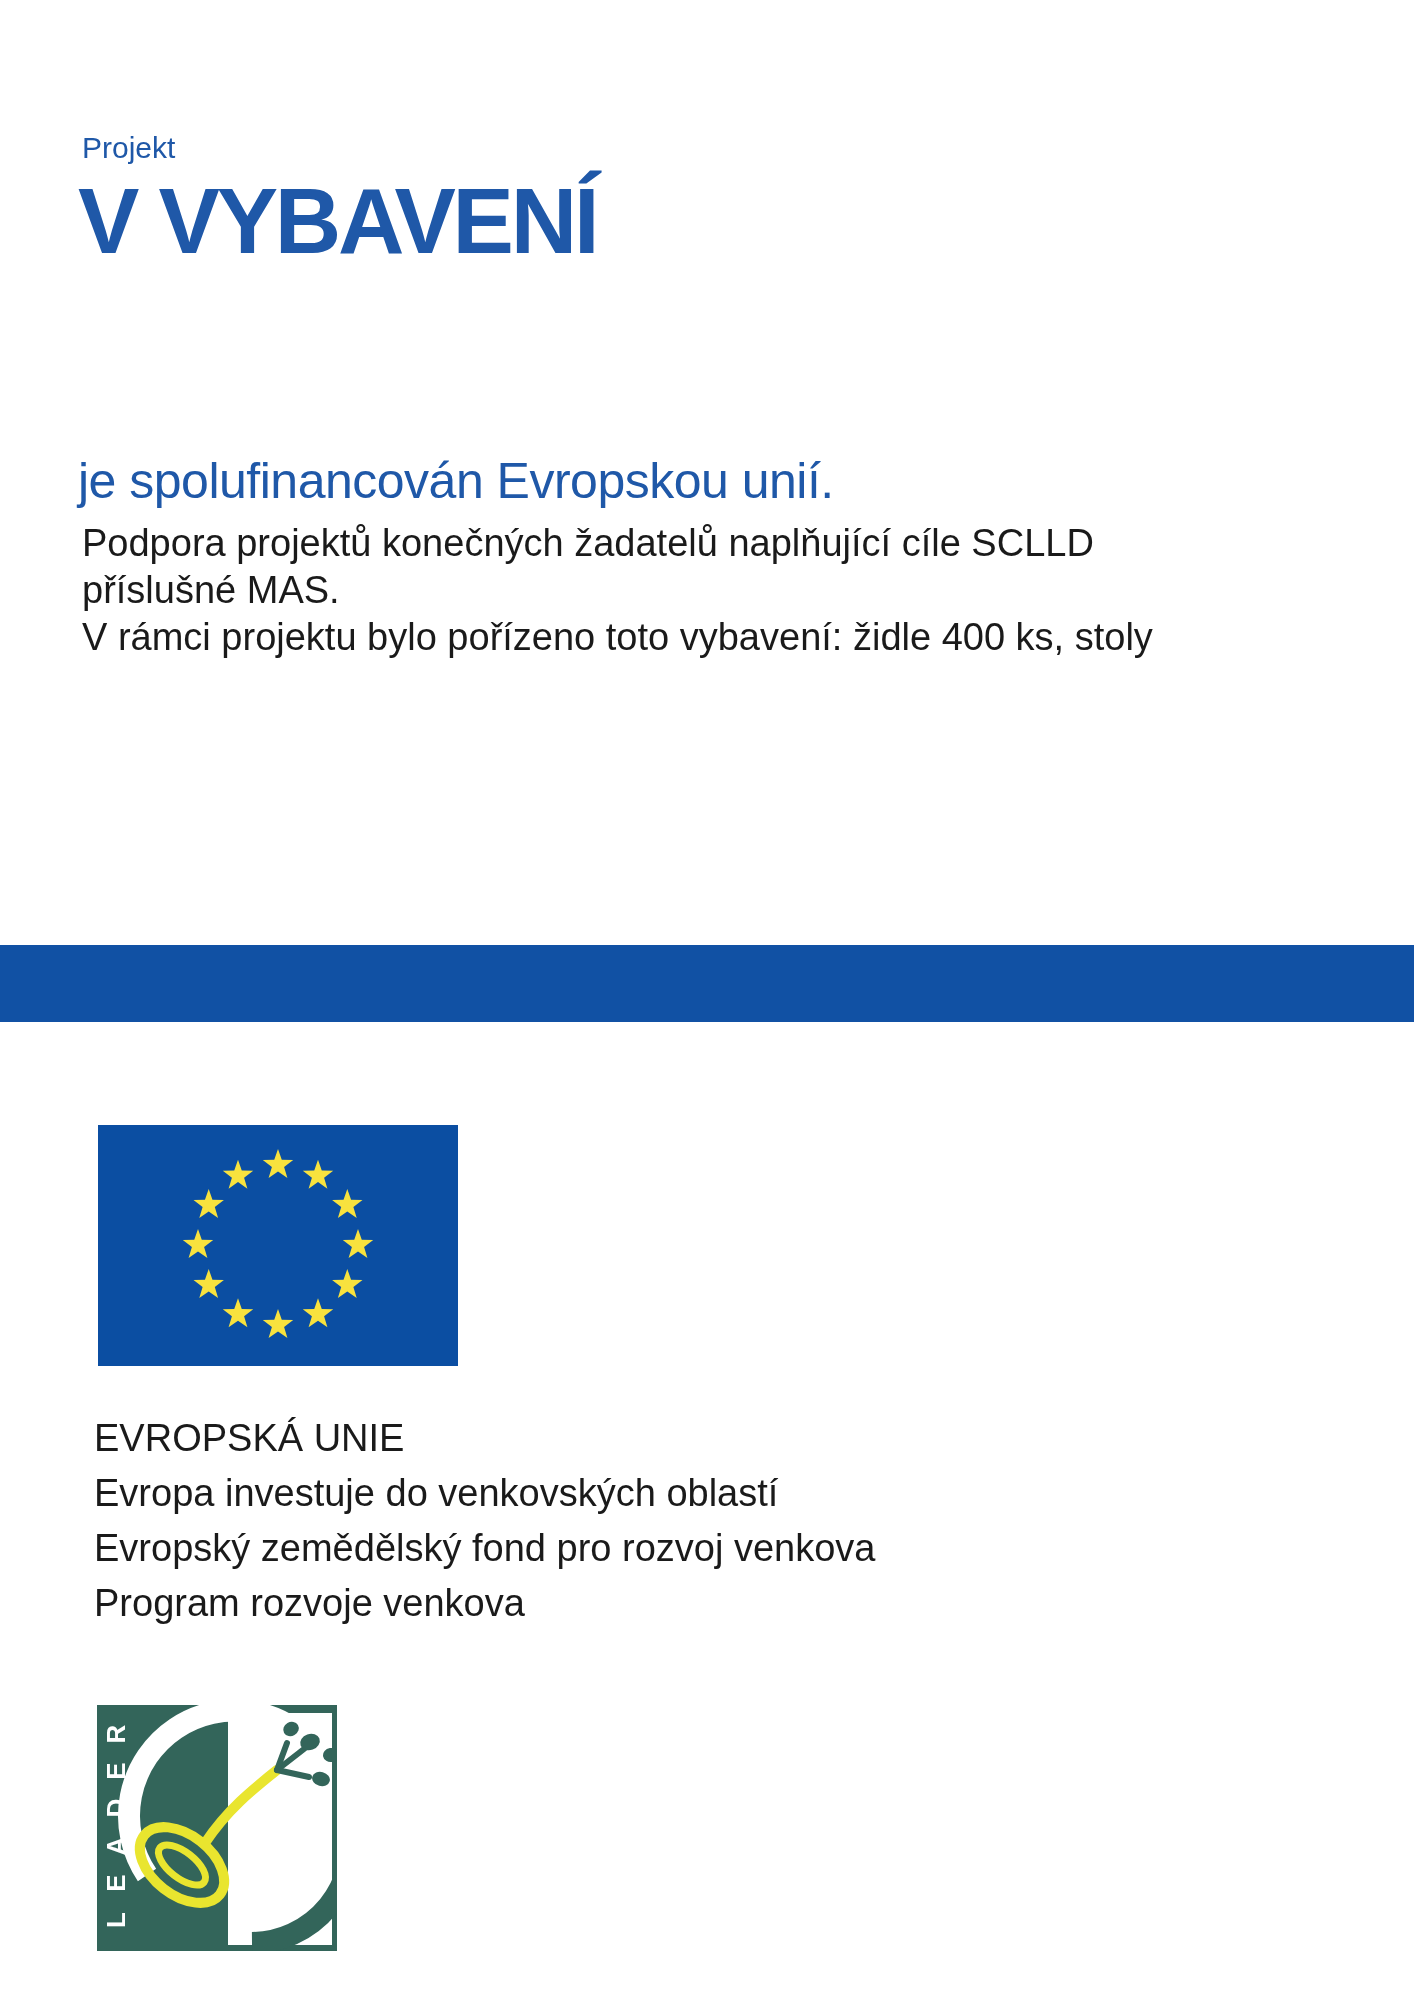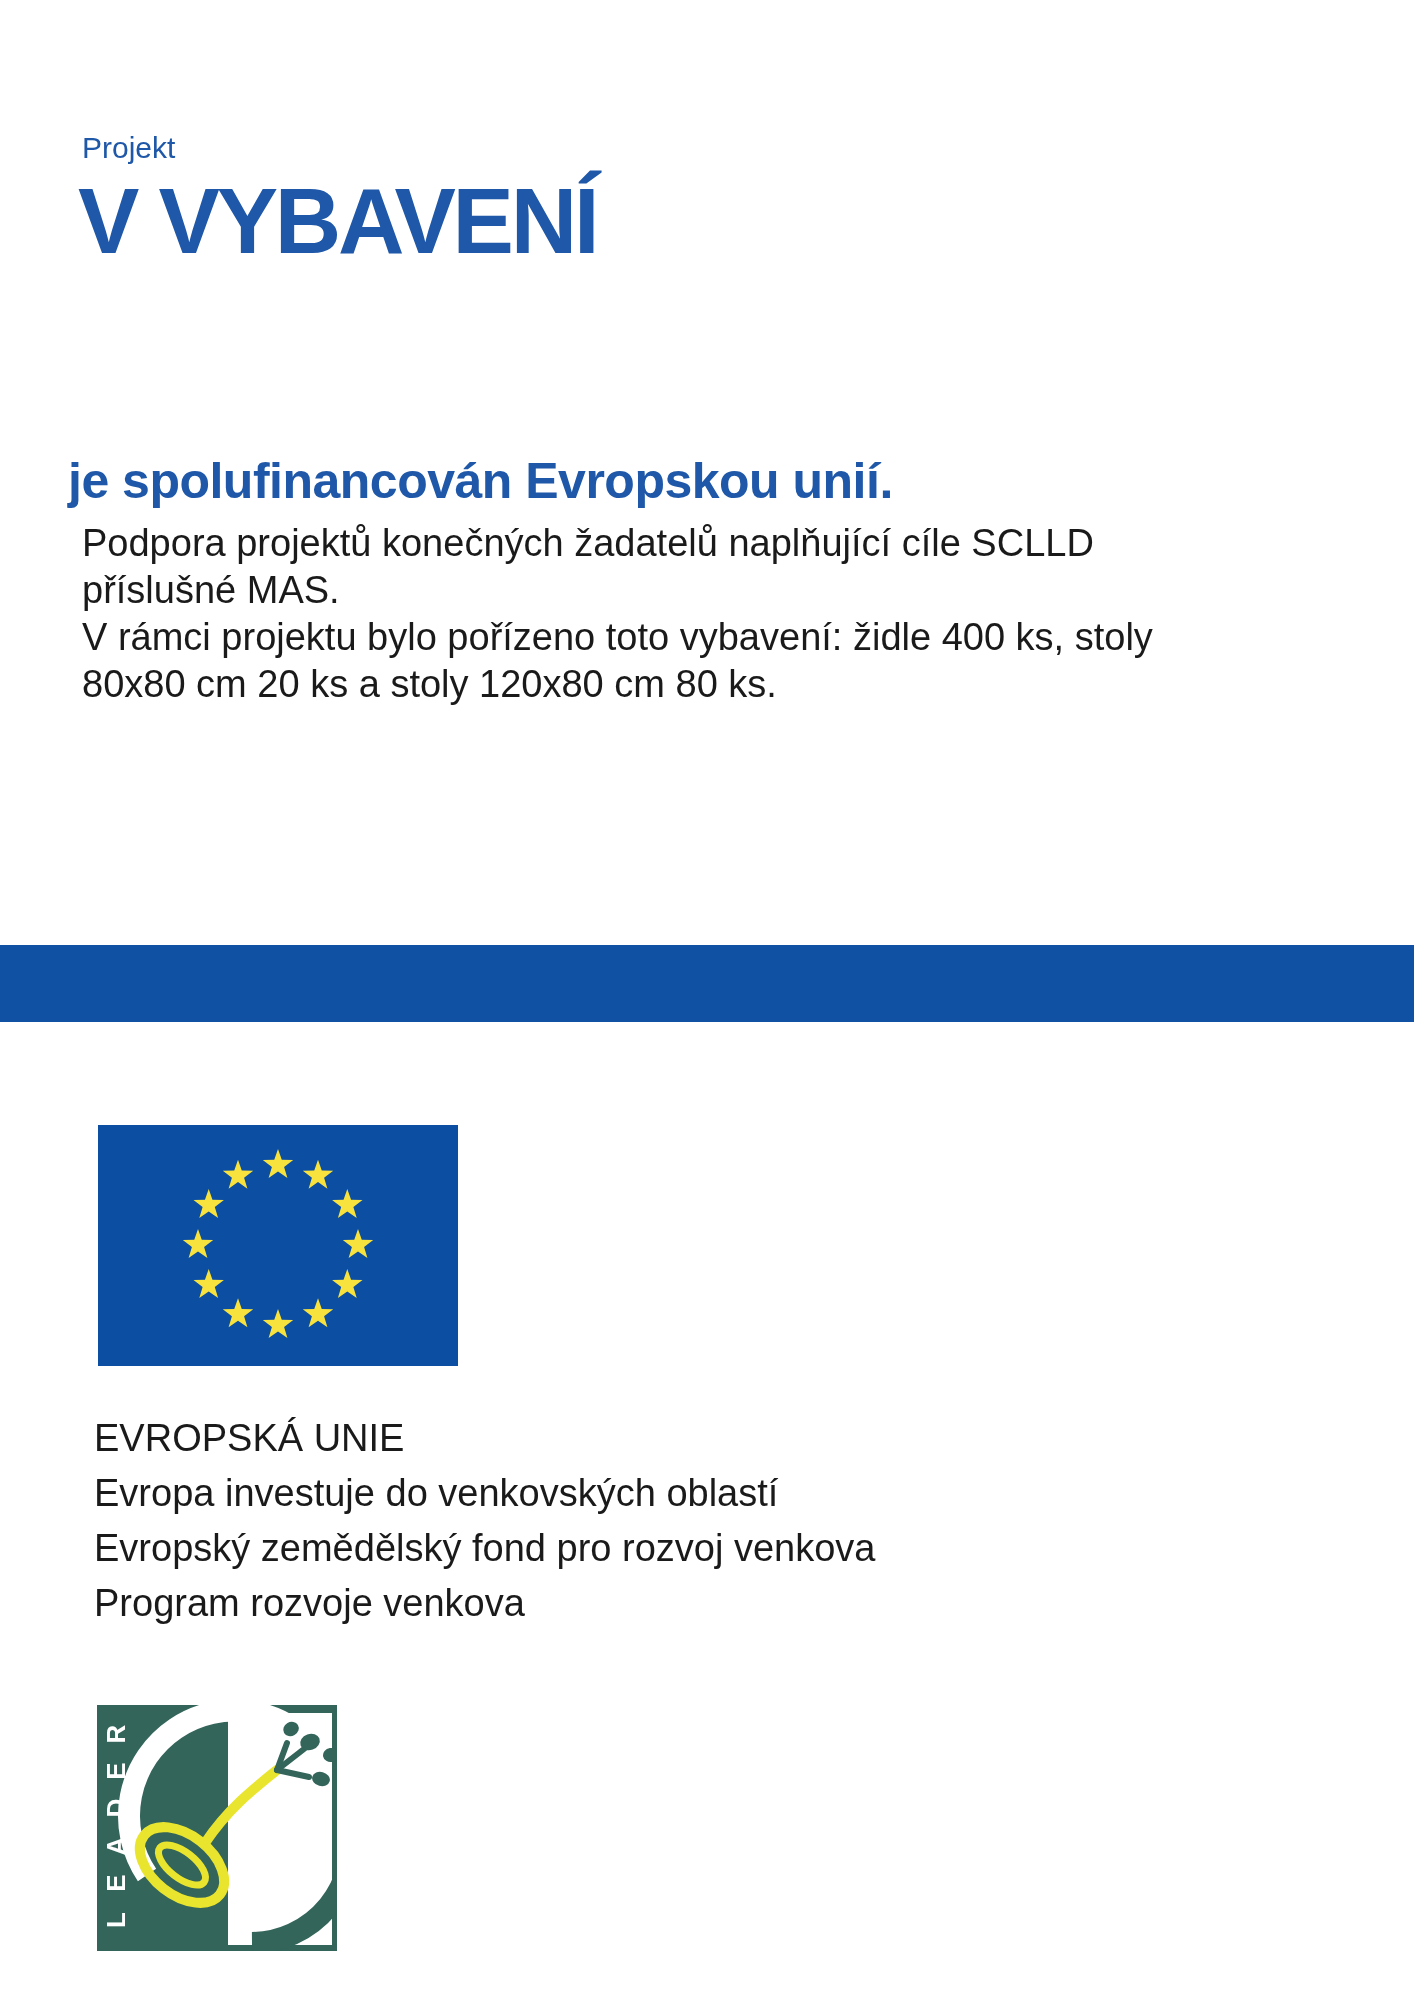--- a/index.html
+++ b/index.html
@@ -22,23 +22,23 @@
     position: absolute;
     left: 78px; top: 136px;
     font-size: 92px; line-height: 114px;
     font-weight: bold;
     letter-spacing: -0.035em;
     color: var(--heading-blue, #1F58A8);
     white-space: nowrap;
   }
   .subtitle {
     position: absolute;
-    left: 68px; top: 424px;
+    left: 78px; top: 424px;
     font-size: 50px; line-height: 58px;
-    font-weight: bold;
+    font-weight: normal;
     letter-spacing: -0.01em;
     color: var(--heading-blue, #1F58A8);
     white-space: nowrap;
   }
   .description {
     position: absolute;
     left: 82px; top: 492px;
     font-size: 38px; line-height: 47px;
     color: var(--text-black, #1A1A1A);
     white-space: nowrap;
@@ -101,21 +101,20 @@
   <div class="title">
     <div>V VYBAVENÍ</div>
   </div>
 
   <div class="subtitle">je spolufinancován Evropskou unií.</div>
 
   <div class="description">
     <div>Podpora projektů konečných žadatelů naplňující cíle SCLLD</div>
     <div>příslušné MAS.</div>
     <div>V rámci projektu bylo pořízeno toto vybavení: židle 400 ks, stoly</div>
-    <div>80x80 cm 20 ks a stoly 120x80 cm 80 ks.</div>
   </div>
 
   <div class="band-mid"></div>
 
   <svg class="eu-flag" viewBox="0 0 360 241" xmlns="http://www.w3.org/2000/svg">
     <defs>
       <polygon id="star" points="0,-16 3.76,-5.18 15.22,-4.94 6.09,1.98 9.41,12.94 0,6.4 -9.41,12.94 -6.09,1.98 -15.22,-4.94 -3.76,-5.18" style="fill: var(--star-yellow, #F8E23E);"></polygon>
     </defs>
     <rect x="0" y="0" width="360" height="241" style="fill: var(--flag-blue, #0B4EA2);"></rect>
     <use href="#star" transform="translate(180,40)"></use>

